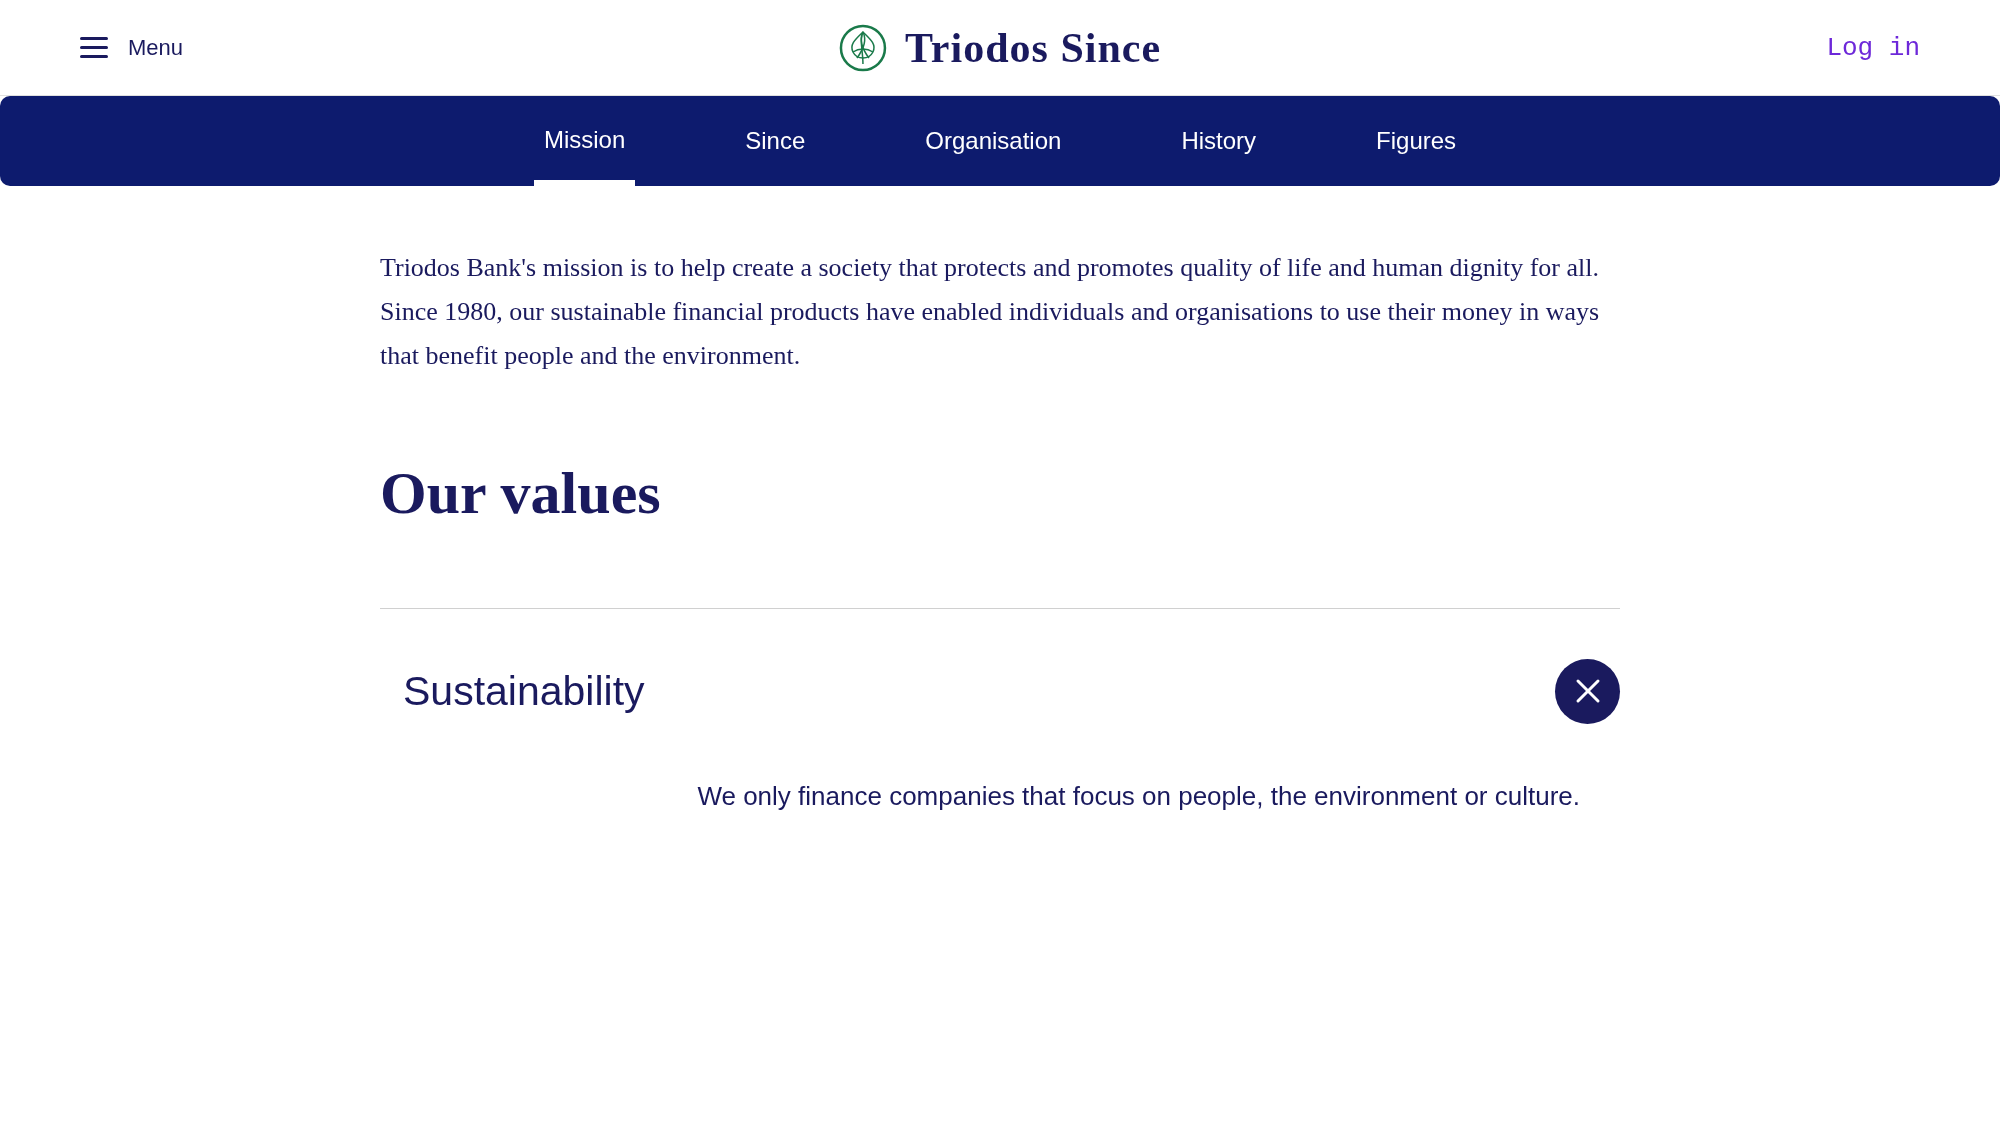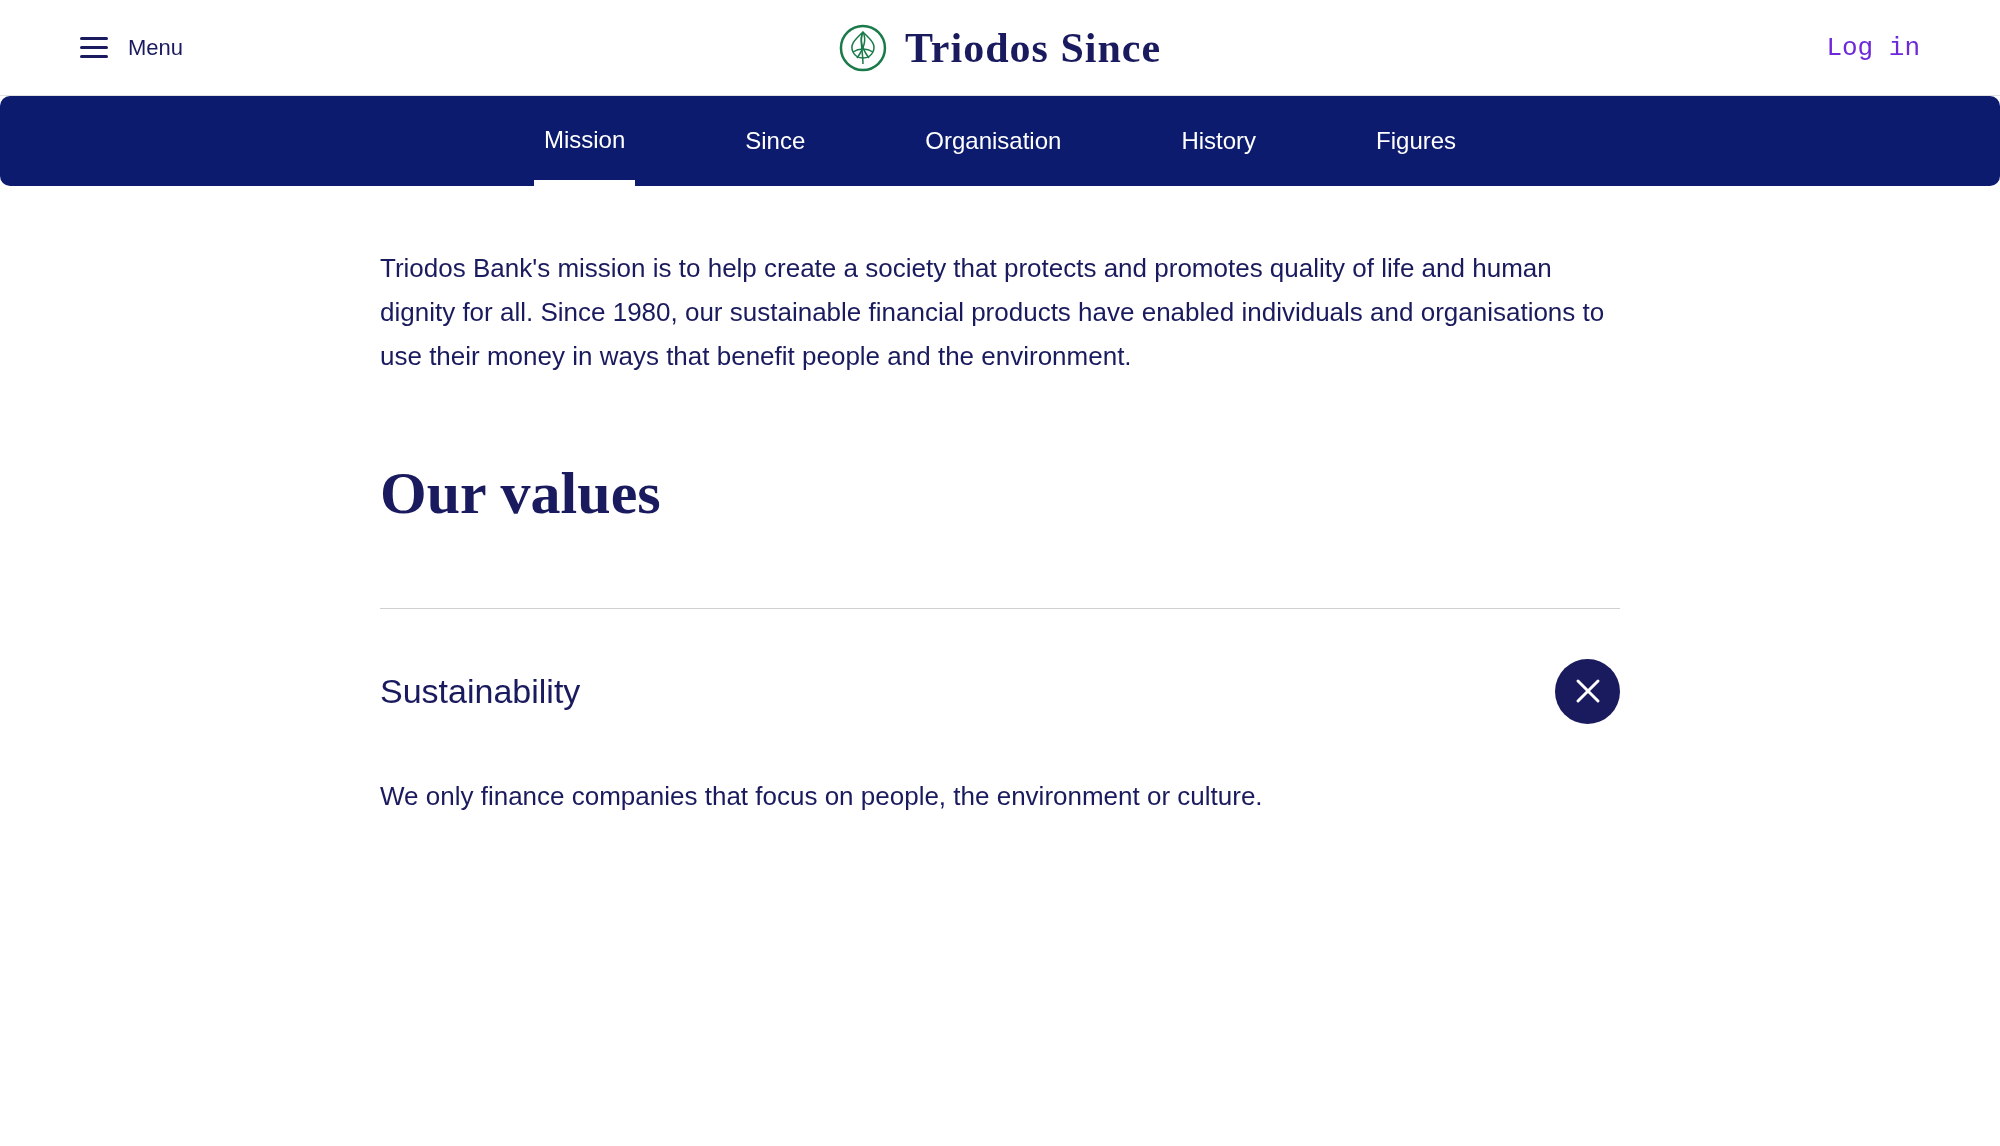--- a/index.html
+++ b/index.html
@@ -122,21 +122,21 @@
       height: 3px;
       background: #ffffff;
     }
 
     
     .main-content {
       padding: 60px 380px 80px 380px;
     }
 
     .mission-text {
-      font-family: Liberation Sans, sans-serif;
+      font-family: Liberation Serif, serif;
       font-size: 26px;
       line-height: 1.7;
       color: #1a1a5e;
       max-width: 1240px;
       margin-bottom: 80px;
     }
 
     .section-title {
       font-family: Georgia, serif;
       font-size: 60px;
@@ -152,22 +152,23 @@
 
     .accordion-header {
       display: flex;
       align-items: center;
       justify-content: space-between;
       cursor: pointer;
     }
 
     .accordion-title {
       font-family: Arial, sans-serif;
-      font-size: 34px;
-      color: #1a1a5e;
+      font-size: 41px;
+      color: #1a1a5e;
+      margin-left: 23px;
     }
 
     .accordion-button {
       width: 65px;
       height: 65px;
       border-radius: 50%;
       background: #1a1a5e;
       display: flex;
       align-items: center;
       justify-content: center;
@@ -180,20 +181,21 @@
       height: 30px;
     }
 
     .accordion-content {
       margin-top: 50px;
       font-family: Arial, sans-serif;
       font-size: 26px;
       line-height: 1.7;
       color: #1a1a5e;
       max-width: 1200px;
+      text-align: right;
     }
   </style>
 </head>
 <body>
 
 <header class="header">
   <div class="header-left">
     <div class="hamburger-icon">
       <span></span>
       <span></span>

